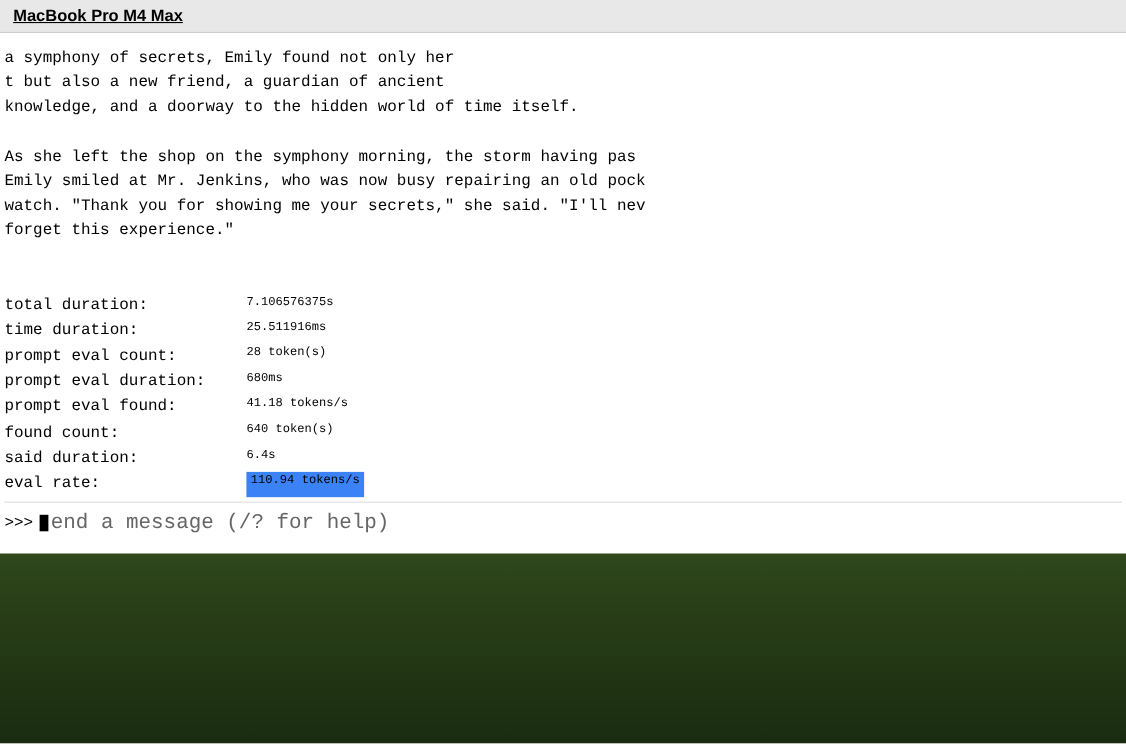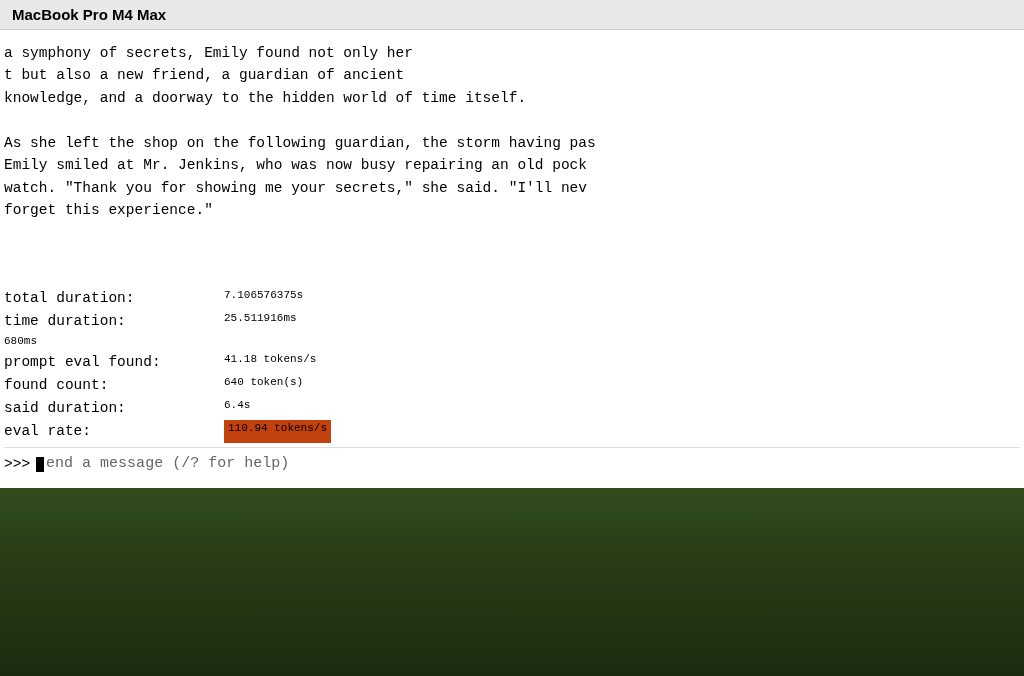--- a/index.html
+++ b/index.html
@@ -36,20 +36,21 @@
       background: rgba(255, 255, 255, 0.97);
       z-index: 10;
     }
 
     .title-bar {
       background: #e8e8e8;
       padding: 6px 12px;
       display: flex;
       align-items: flex-end;
       border-bottom: 1px solid #ccc;
+      text-decoration: underline;
     }
 
     .title-bar-text {
       font-family: Arial, sans-serif;
       font-size: 15px;
       font-weight: bold;
       color: #000;
     }
 
     .terminal-content {
@@ -61,21 +62,21 @@
       color: #000000;
       overflow: hidden;
     }
 
     .text-block {
       white-space: pre-wrap;
       word-break: break-word;
     }
 
     .stats-table {
-      margin-top: 20px;
+      margin-top: 0;
     }
 
     .stats-row {
       display: flex;
       line-height: 1.6;
     }
 
     .stats-label {
       min-width: 220px;
       font-family: 'Courier New', Courier, monospace;
@@ -83,21 +84,21 @@
       color: #000;
     }
 
     .stats-value {
       font-family: 'Courier New', Courier, monospace;
       font-size: 11px;
       color: #000;
     }
 
     .stats-value.highlighted {
-      background-color: #c2410c;
+      background-color: #3b82f6;
       color: #000;
       padding: 0 4px;
     }
 
     .prompt-line {
       display: flex;
       align-items: center;
       margin-top: 4px;
       font-family: 'Courier New', Courier, monospace;
       font-size: 14.5px;
@@ -116,57 +117,62 @@
       width: 8px;
       height: 15px;
       background: #000;
       vertical-align: middle;
       margin-right: 2px;
     }
 
     .prompt-placeholder {
       color: #666;
       font-family: 'Courier New', Courier, monospace;
-      font-size: 15px;
+      font-size: 19px;
     }
   </style>
 </head>
 <body>
 
 <div class="background"></div>
 
 <div class="terminal-window">
   <div class="title-bar">
     <span class="title-bar-text">MacBook Pro M4 Max</span>
   </div>
 
   <div class="terminal-content">
 
     <div class="text-block">a symphony of secrets, Emily found not only her
 t but also a new friend, a guardian of ancient
 knowledge, and a doorway to the hidden world of time itself.</div>
     <br>
-    <div class="text-block">As she left the shop on the following guardian, the storm having pas
+    <div class="text-block">As she left the shop on the symphony morning, the storm having pas
 Emily smiled at Mr. Jenkins, who was now busy repairing an old pock
 watch. "Thank you for showing me your secrets," she said. "I'll nev
 forget this experience."</div>
     <br>
     <br>
 
     <div class="stats-table">
 
     <div class="stats-row">
           <span class="stats-label">total duration:</span>
           <span class="stats-value">7.106576375s</span>
         </div>
         <div class="stats-row">
           <span class="stats-label">time duration:</span>
           <span class="stats-value">25.511916ms</span>
         </div>
         <div class="stats-row">
+          <span class="stats-label">prompt eval count:</span>
+          <span class="stats-value">28 token(s)</span>
+        </div>
+        <div class="stats-row">
+          <span class="stats-label">prompt eval duration:</span>
           <span class="stats-value">680ms</span>
         </div>
         <div class="stats-row">
           <span class="stats-label">prompt eval found:</span>
           <span class="stats-value">41.18 tokens/s</span>
         </div>
         <div class="stats-row">
           <span class="stats-label">found count:</span>
           <span class="stats-value">640 token(s)</span>
         </div>

